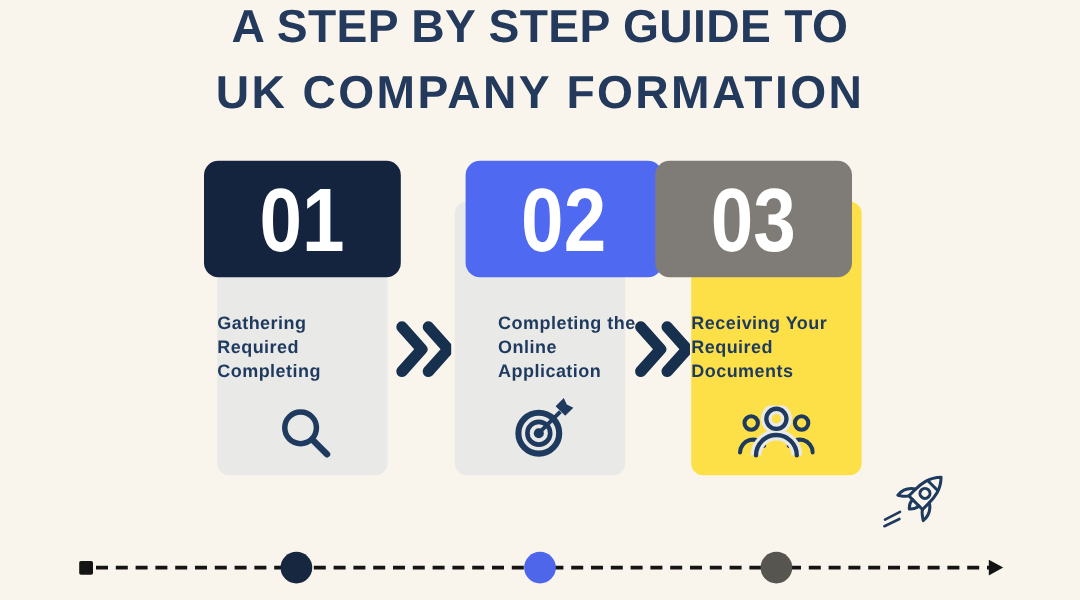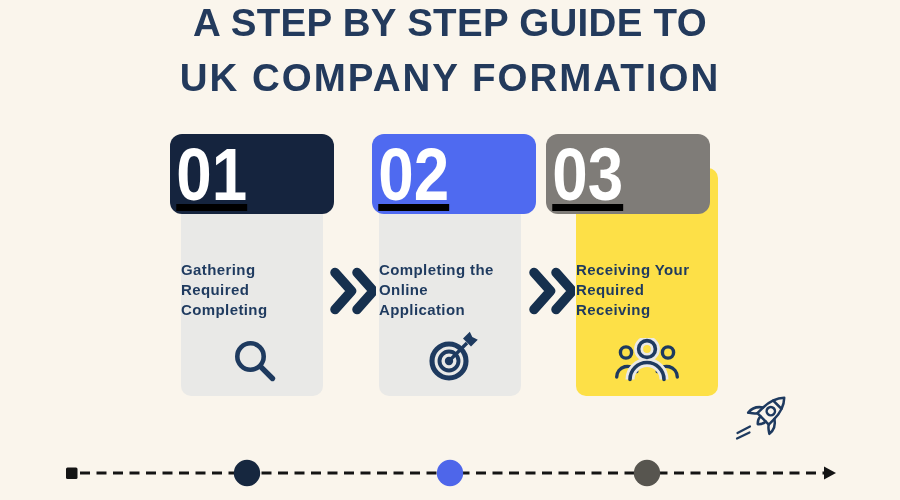--- a/index.html
+++ b/index.html
@@ -6,26 +6,26 @@
   html,body { width:900px; height:500px; }
   body { font-family:"Liberation Sans", sans-serif; }
   .stage { position:relative; width:900px; height:500px; overflow:hidden; }
 
   .title { position:absolute; top:-5px; left:0; width:900px; text-align:center;
            font-size:38.5px; line-height:55px; font-weight:bold; }
   .title span { display:block; }
   .title .t1 { letter-spacing:0.3px; }
   .title .t2 { letter-spacing:2px; }
 
-  .numbox { position:absolute; top:134px; width:164px; height:80px; border-radius:12px;
-            display:flex; align-items:center; justify-content:flex-start;
-            font-size:75px; font-weight:bold;text-decoration:underline; }
+  .numbox { position:absolute; top:134px; width:164px; height:97px; border-radius:12px;
+            display:flex; align-items:center; justify-content:center;
+            font-size:75px; font-weight:bold; }
   .numbox span { display:inline-block; transform:scaleX(0.85); }
   .numbox.b1 { left:170px; }
-  .numbox.b2 { left:372px; }
+  .numbox.b2 { left:388px; }
   .numbox.b3 { left:546px; }
 
   .card { position:absolute; top:168px; width:142px; height:228px; border-radius:10px; }
   .card.c1 { left:181px; }
   .card.c2 { left:379px; }
   .card.c3 { left:576px; }
   .card .label { position:absolute; top:92px; left:0; width:100%; text-align:left;
                  font-size:15px; line-height:20px; font-weight:bold; letter-spacing:0.4px; }
   .card .label span { display:block; }
   .card .icon { position:absolute; }
@@ -69,21 +69,21 @@
   </div>
 
   <span class="chev v1">
     <svg width="46" height="48" viewBox="0 0 46 48" fill="none">
       <path d="M5 5.5 L21.5 24 L5 42.5" stroke-width="9.5" stroke-linecap="round" stroke-linejoin="round" stroke="#16304e"></path>
       <path d="M27 5.5 L43.5 24 L27 42.5" stroke-width="9.5" stroke-linecap="round" stroke-linejoin="round" stroke="#16304e"></path>
     </svg>
   </span>
 
   <div class="card c2" style="background: rgb(233, 233, 231);">
-    <div class="label" style="color: rgb(30, 58, 95);">
+    <div class="label" style="color: rgb(30, 58, 95); margin-left: 36px;">
       <span>Completing the</span>
       <span>Online</span>
       <span>Application</span>
     </div>
     <span class="icon">
       <svg width="56" height="56" viewBox="0 0 56 56" fill="none">
         <circle cx="26" cy="34" r="17" stroke-width="5.1" stroke="#1e3a5f"></circle>
         <circle cx="26" cy="34" r="9.5" stroke-width="3.9" stroke="#1e3a5f"></circle>
         <circle cx="26" cy="34" r="4.2" fill="#1e3a5f"></circle>
         <line x1="26" y1="34" x2="44" y2="16" stroke-width="3.3" stroke="#1e3a5f"></line>
@@ -99,21 +99,21 @@
     <svg width="46" height="48" viewBox="0 0 46 48" fill="none">
       <path d="M5 5.5 L21.5 24 L5 42.5" stroke-width="9.5" stroke-linecap="round" stroke-linejoin="round" stroke="#16304e"></path>
       <path d="M27 5.5 L43.5 24 L27 42.5" stroke-width="9.5" stroke-linecap="round" stroke-linejoin="round" stroke="#16304e"></path>
     </svg>
   </span>
 
   <div class="card c3" style="background: #fde047;">
     <div class="label" style="color: rgb(30, 58, 95);">
       <span>Receiving Your</span>
       <span>Required</span>
-      <span>Receiving</span>
+      <span>Documents</span>
     </div>
     <span class="icon">
       <svg width="64" height="44" viewBox="0 0 64 44" fill="none">
         <circle cx="11" cy="14.5" r="5.6" stroke-width="3.4" stroke="#1e3a5f"></circle>
         <path d="M1.7 39 a10.8 10.8 0 0 1 20 -5.5" stroke-width="3.4" stroke-linecap="round" stroke="#1e3a5f"></path>
         <circle cx="53" cy="14.5" r="5.6" stroke-width="3.4" stroke="#1e3a5f"></circle>
         <path d="M62.3 39 a10.8 10.8 0 0 0 -20 -5.5" stroke-width="3.4" stroke-linecap="round" stroke="#1e3a5f"></path>
         <circle cx="32" cy="11" r="8.4" stroke-width="9" stroke="#e9e9e7"></circle>
         <path d="M15 41.5 a17 17 0 0 1 34 0" stroke-width="9" stroke="#e9e9e7"></path>
         <circle cx="32" cy="11" r="8.4" stroke-width="3.6" stroke="#1e3a5f"></circle>

